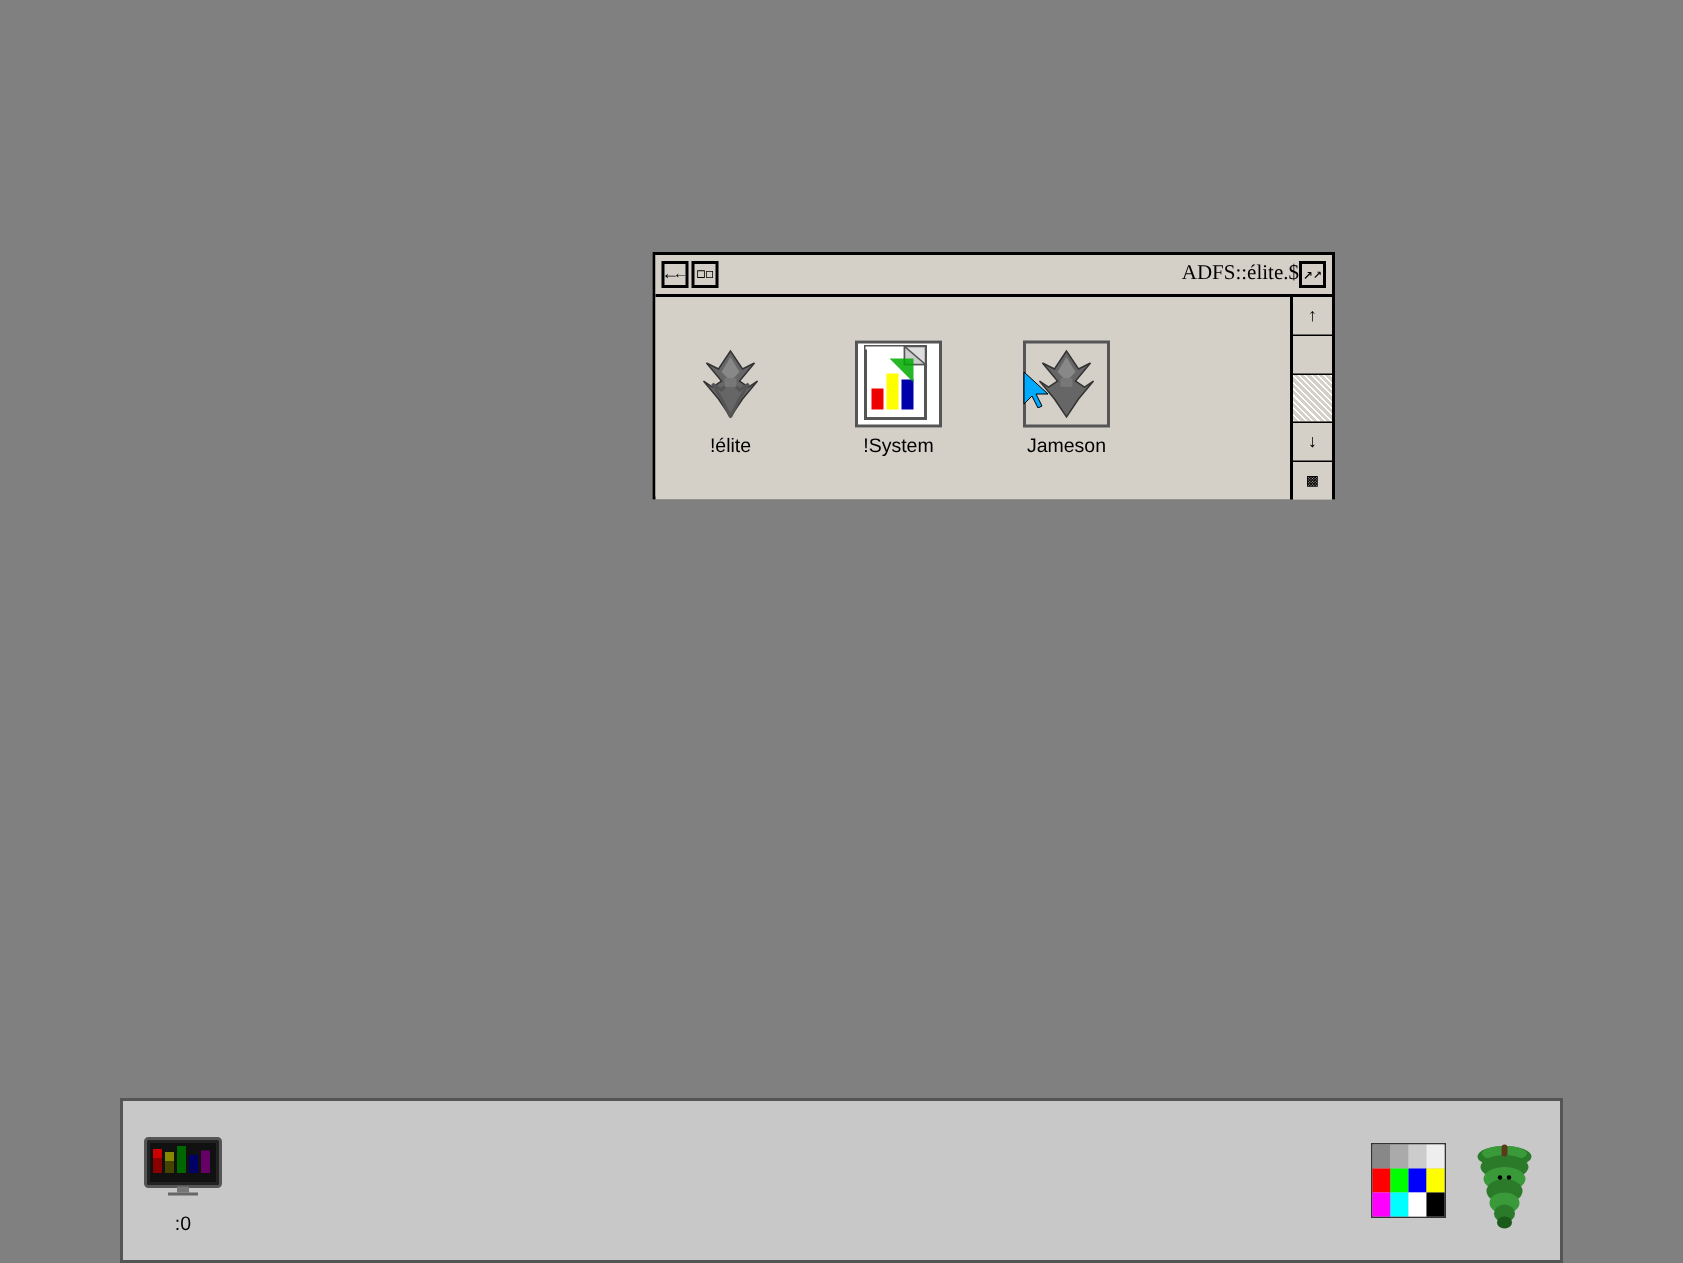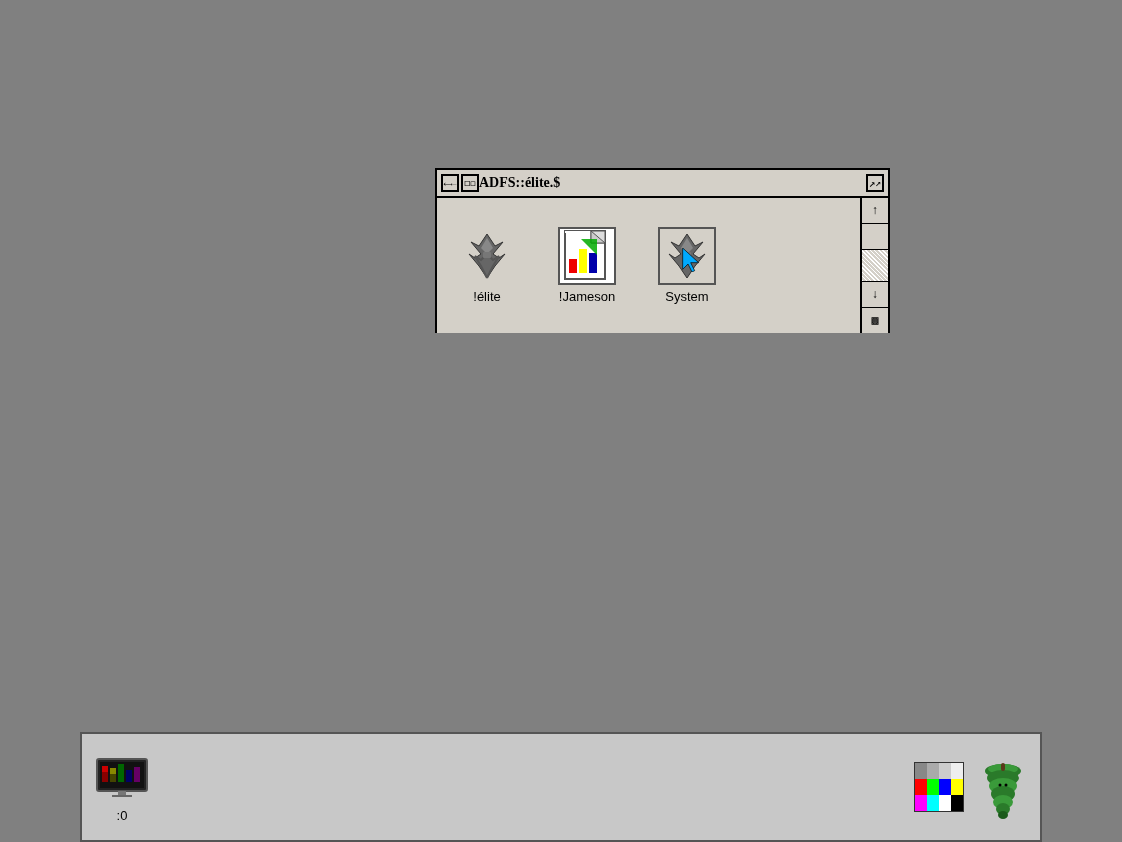--- a/index.html
+++ b/index.html
@@ -61,23 +61,23 @@
       font-size: 10px;
     }
 
     .btn-toggle::after {
       content: '◻';
       font-size: 9px;
     }
 
     .window-title {
       flex: 1;
-      text-align: left;
+      text-align: right;
       font-size: 14px;
-      font-weight: bold;
+      font-weight: normal;
       color: #000;
       font-family: 'Times New Roman', serif;
     }
 
     .titlebar-right-btn {
       width: 18px;
       height: 18px;
       border: 2px solid #000;
       background-color: #d4d0c8;
       display: flex;
@@ -98,21 +98,21 @@
       flex-direction: row;
       height: 135px;
     }
 
     .window-icons-area {
       flex: 1;
       display: flex;
       align-items: center;
       justify-content: flex-start;
       padding: 18px 10px;
-      gap: 20px;
+      gap: 32px;
       background-color: #d4d0c8;
     }
 
     .window-scrollbar {
       width: 28px;
       background-color: #d4d0c8;
       border-left: 2px solid #000;
       display: flex;
       flex-direction: column;
       align-items: center;
@@ -336,35 +336,35 @@
               <polygon points="30,2 30,14 44,14" fill="#ccc" stroke="#555" stroke-width="1"></polygon>
 
               <rect x="8" y="30" width="8" height="14" fill="#e00"></rect>
               <rect x="18" y="20" width="8" height="24" fill="#ff0"></rect>
               <rect x="28" y="24" width="8" height="20" fill="#00a"></rect>
 
               <polygon points="20,10 36,10 36,26" fill="#0a0" opacity="0.85"></polygon>
             </svg>
           </div>
         </div>
-        <div class="icon-label">!Jameson</div>
+        <div class="icon-label">!System</div>
       </div>
 
       <div class="icon-item">
         <div class="icon-image jameson-icon">
 
           <div style="width:58px;height:58px;border:2px solid #555;background:#d4d0c8;display:flex;align-items:center;justify-content:center;">
             <svg width="46" height="46" viewBox="0 0 52 52" xmlns="http://www.w3.org/2000/svg" fill="#555">
               <path d="M26 4 L18 16 L10 12 L20 24 L14 28 L8 24 L18 36 L26 48 L34 36 L44 24 L38 28 L32 24 L42 12 L34 16 Z" fill="#666" stroke="#333" stroke-width="1"></path>
               <path d="M26 8 L20 18 L26 24 L32 18 Z" fill="#888"></path>
               <rect x="22" y="22" width="8" height="6" rx="1" fill="#777"></rect>
             </svg>
           </div>
         </div>
-        <div class="icon-label">System</div>
+        <div class="icon-label">Jameson</div>
       </div>
 
     </div>
 
     <div class="window-scrollbar">
       <div class="scroll-btn">↑</div>
       <div style="width:100%;height:26px;border-bottom:1px solid #000;background:#d4d0c8;"></div>
       <div class="scroll-track" style="flex:1;width:100%;"></div>
       <div class="scroll-btn-bottom">↓</div>
       <div class="scroll-resize" style="font-size:12px;">▩</div>

